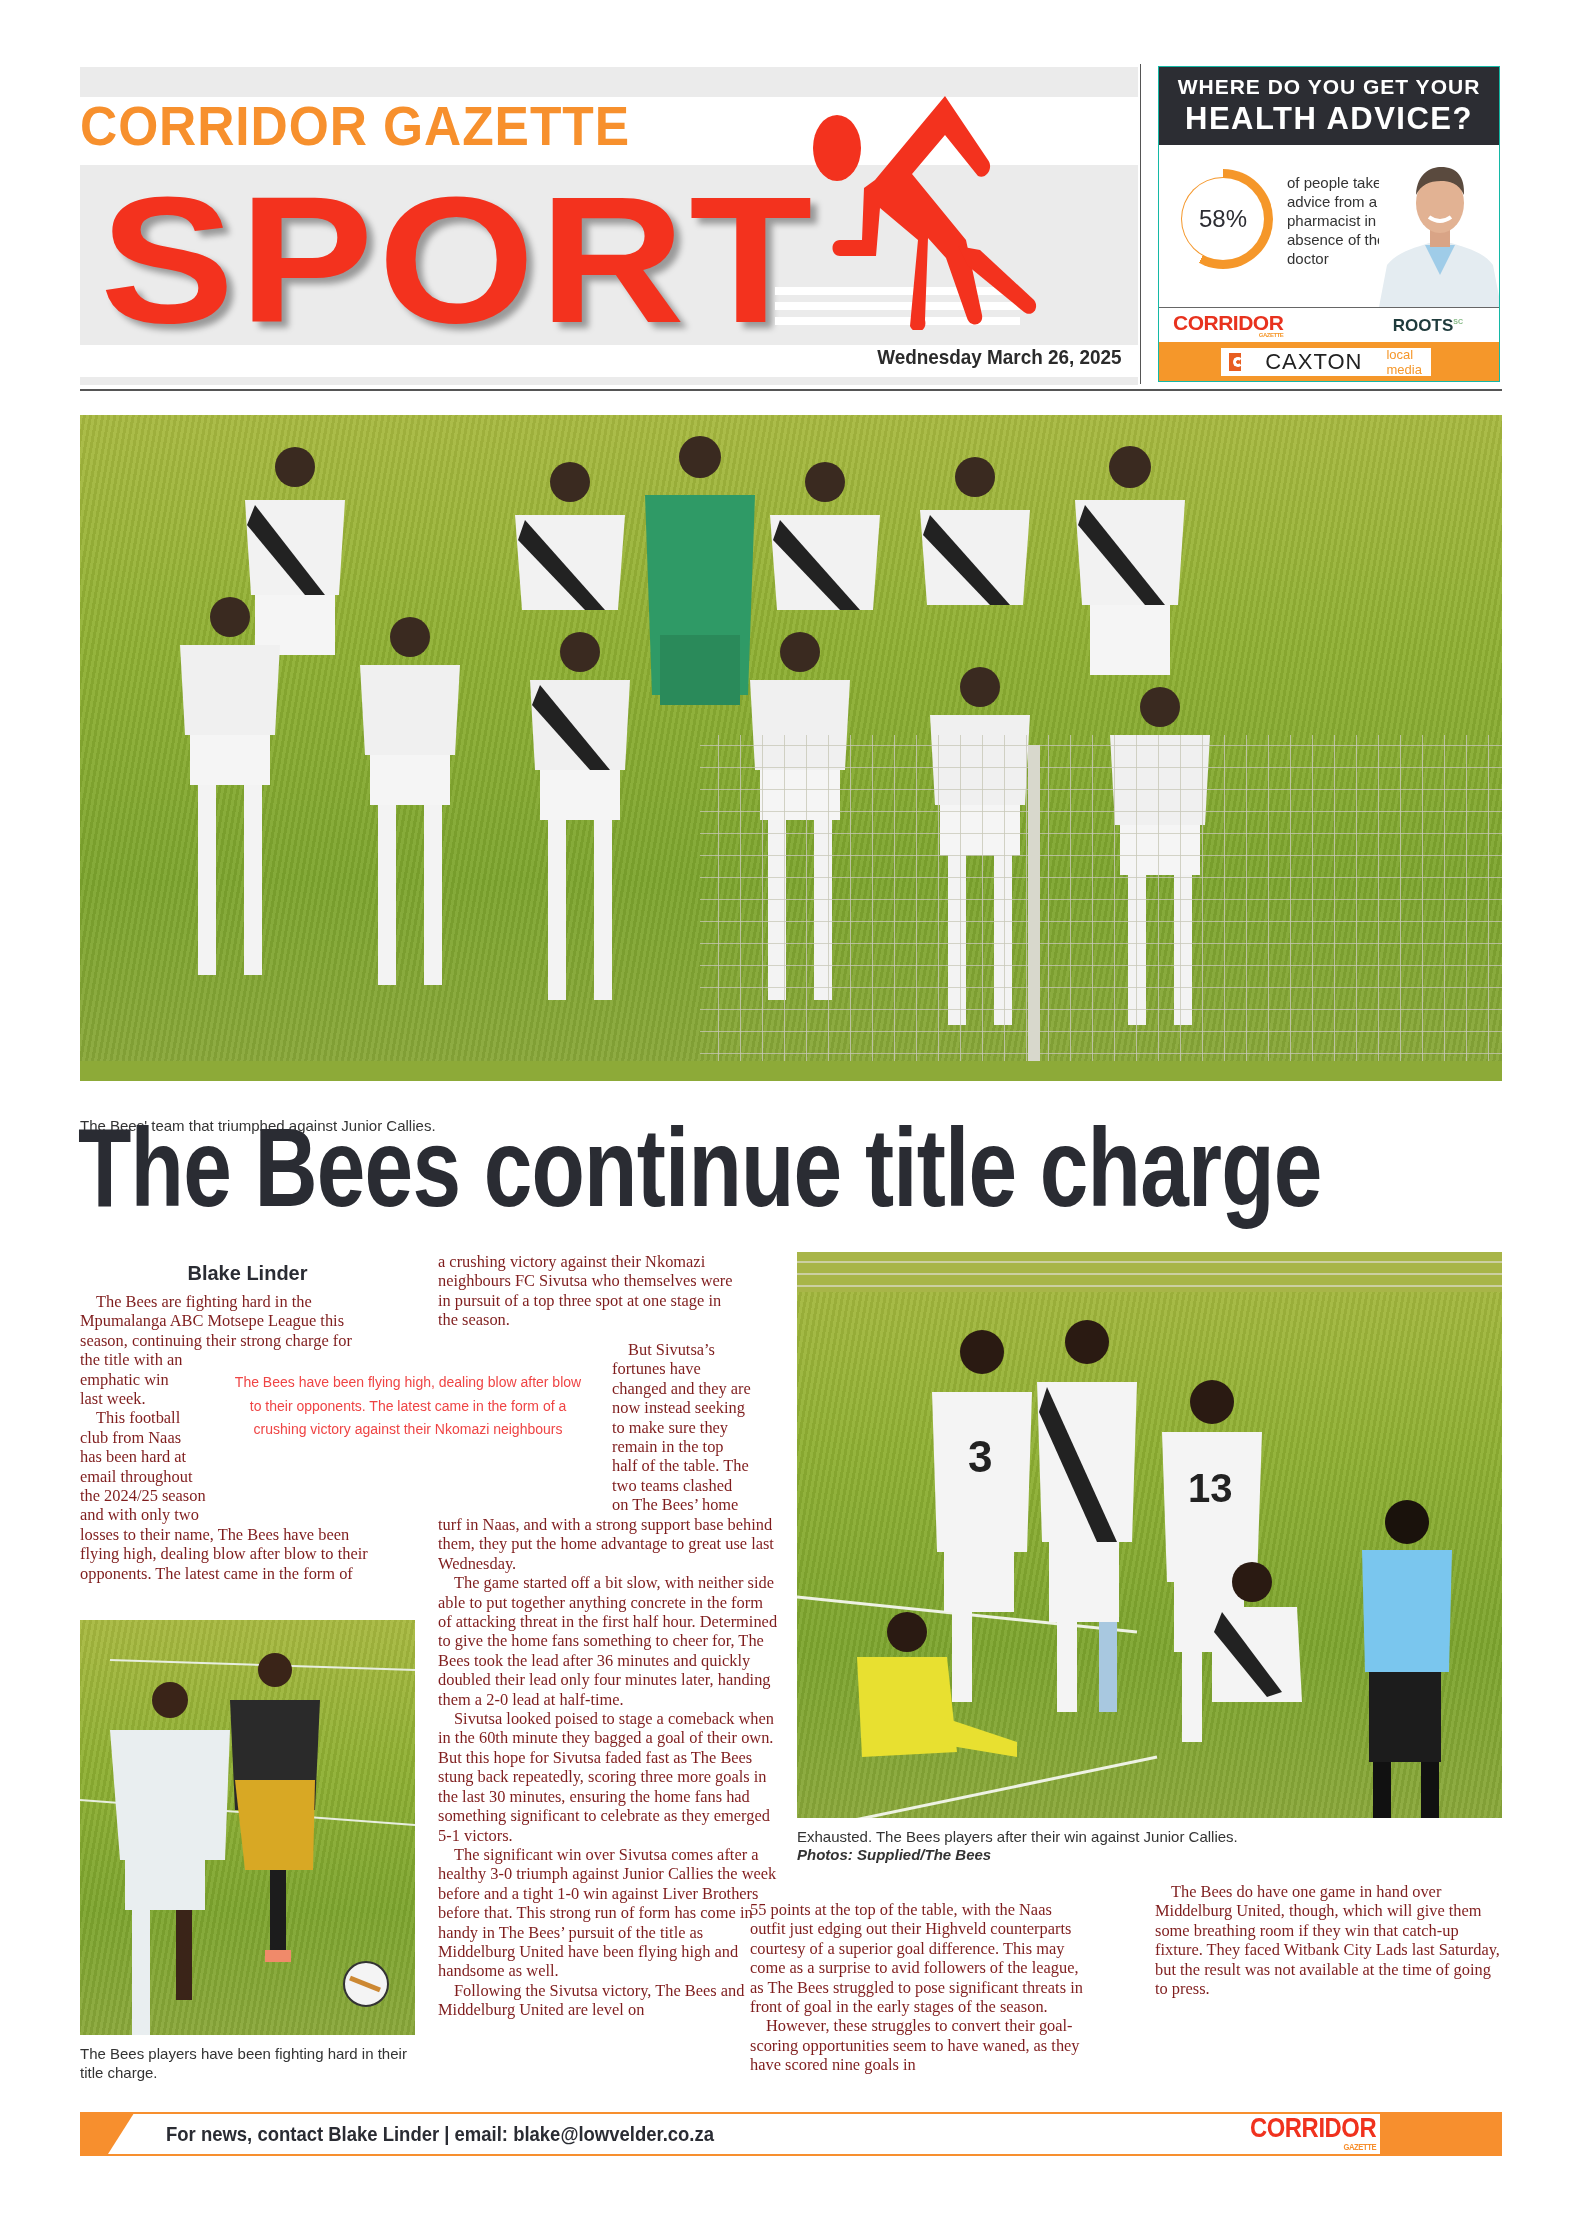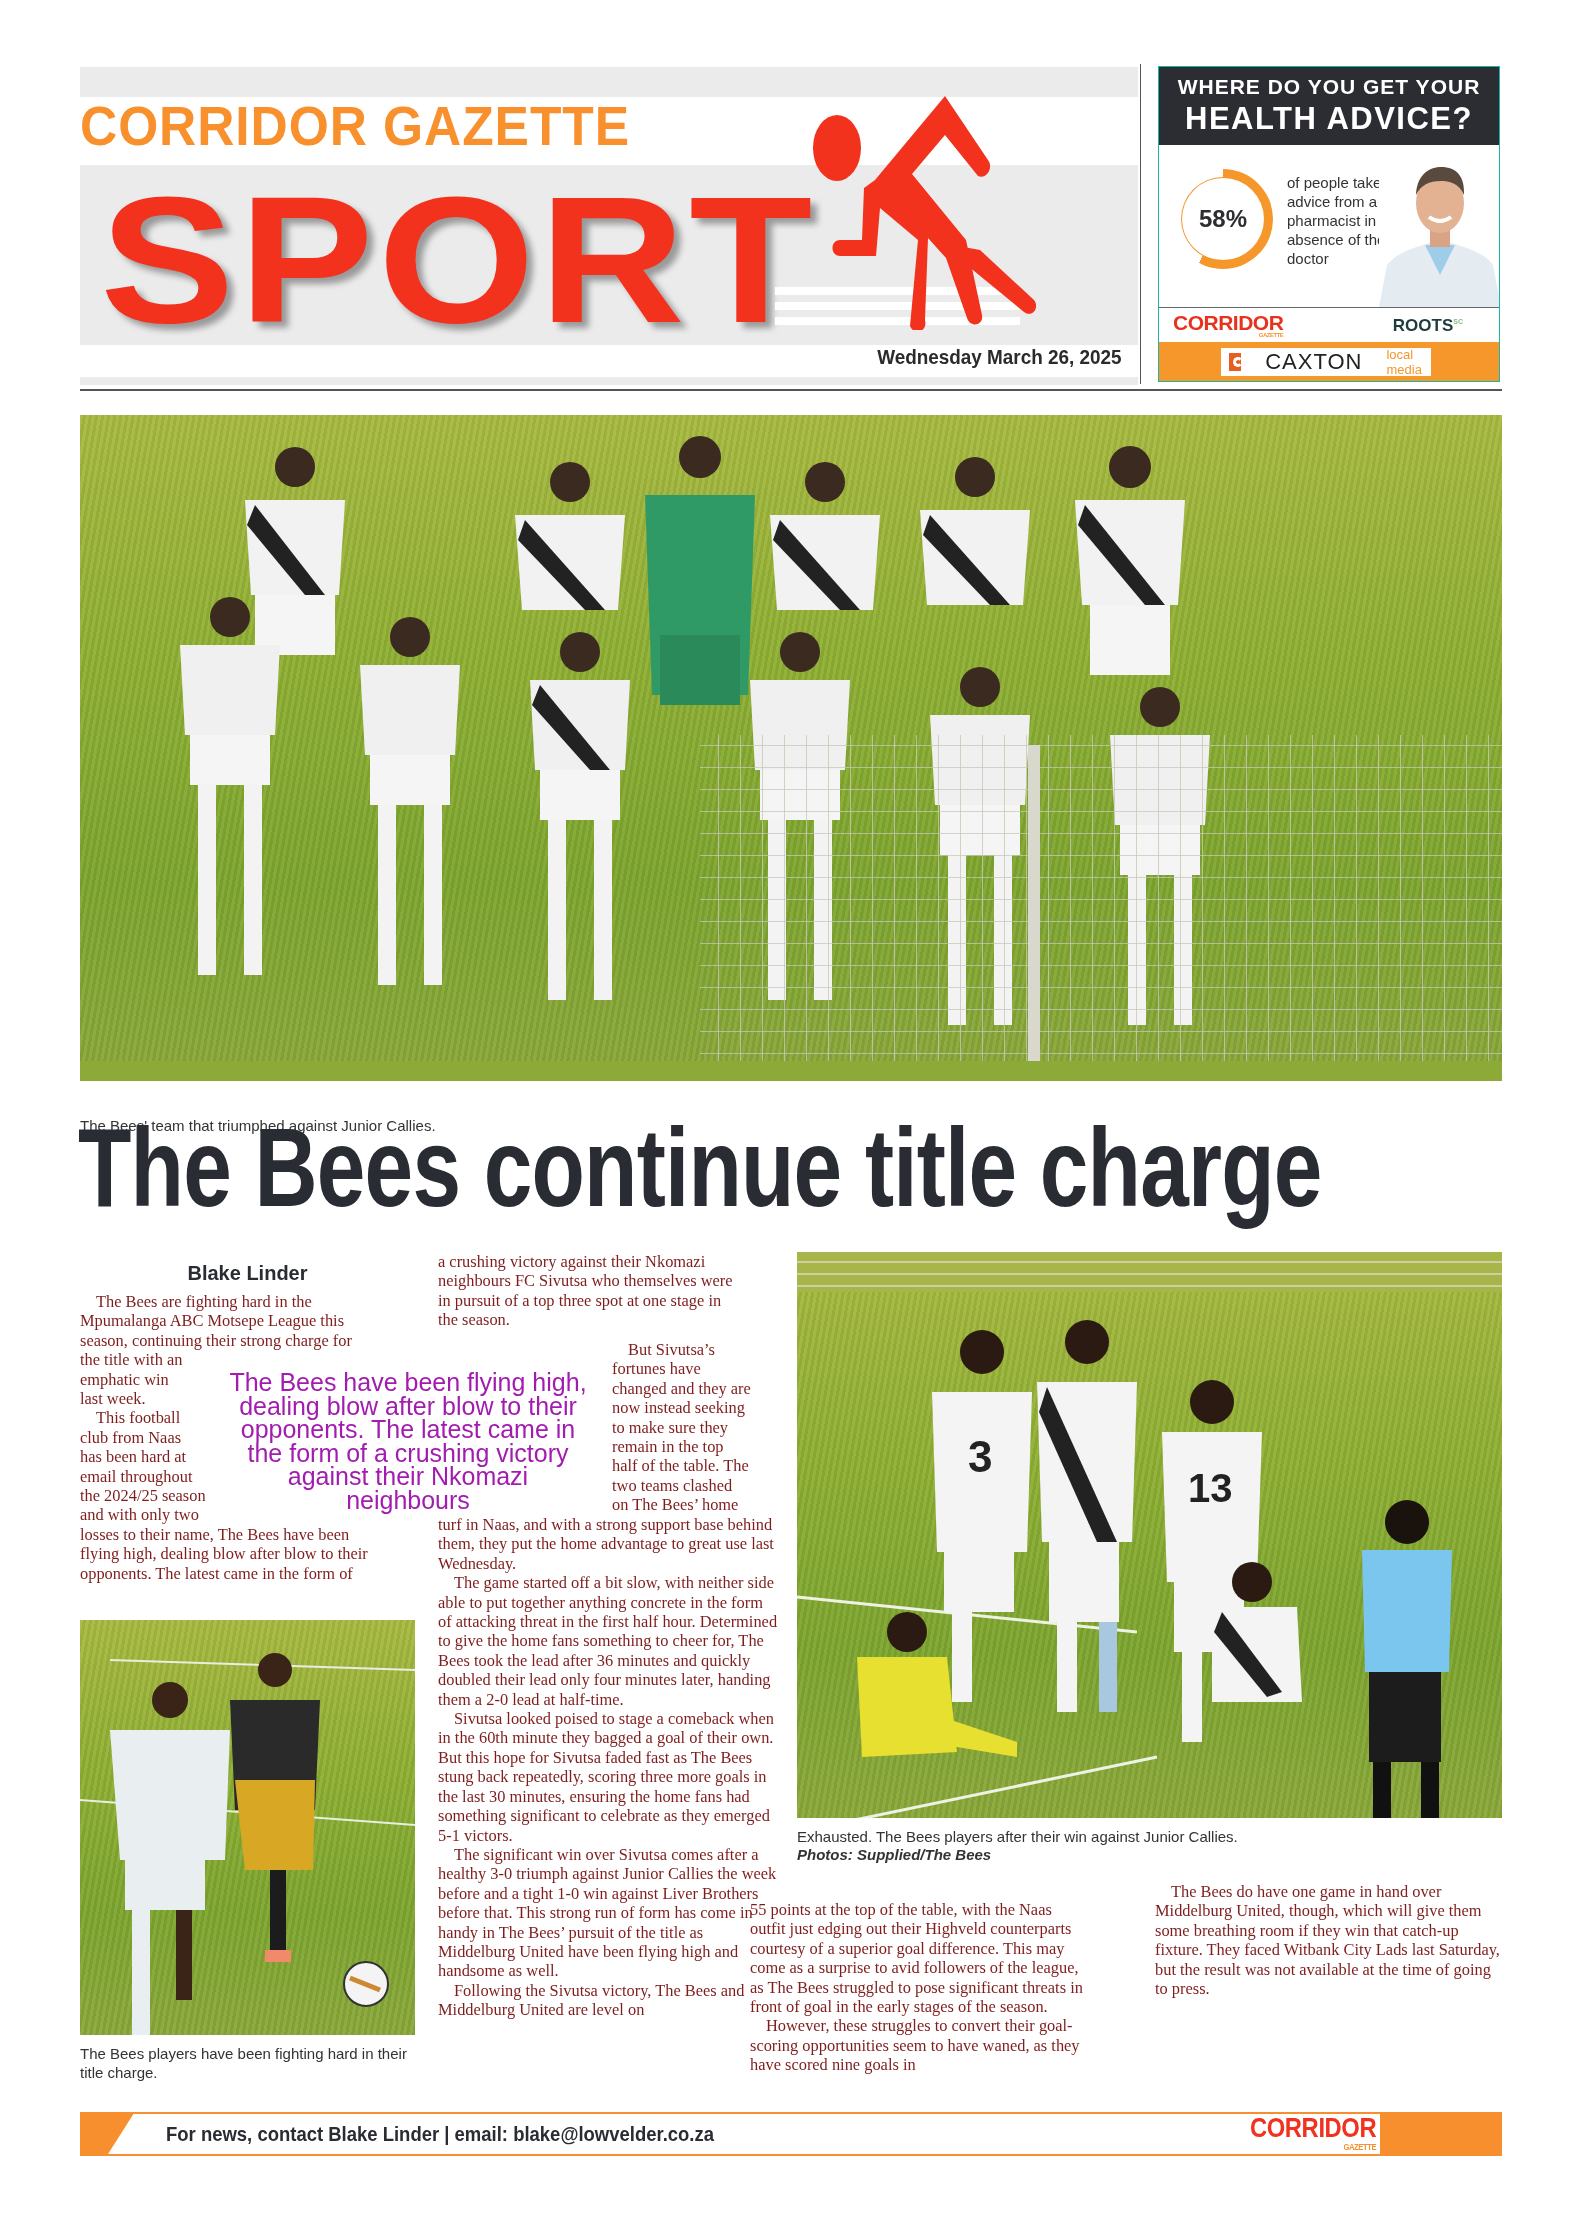--- a/index.html
+++ b/index.html
@@ -14,21 +14,21 @@
   .vdivider{position:absolute;left:1140px;top:64px;width:1px;height:320px;background:#555;}
   .hrule{position:absolute;left:80px;top:389px;width:1422px;height:2px;background:#555;}
   
   .ad{position:absolute;left:1158px;top:66px;width:342px;height:316px;border:1px solid #14b8a6;background:#fff;box-sizing:border-box;overflow:hidden;}
   .ad-top{background:#2c2d33;color:#fff;text-align:center;font-family:"Liberation Sans",sans-serif;font-weight:900;height:78px;box-sizing:border-box;padding-top:8px;}
   .ad-top .l1{font-size:21px;letter-spacing:1px;}
   .ad-top .l2{font-size:31px;letter-spacing:1.5px;margin-top:2px;}
   .ad-body{position:relative;height:162px;}
   .ring{position:absolute;left:14px;top:24px;width:100px;height:100px;border-radius:50%;background:conic-gradient(#f5972a 0 58%, #fff 58% 100%);}
   .ring::before{content:"";position:absolute;inset:9px;border-radius:50%;background:#fff;box-shadow:0 0 0 1px #f5972a;}
-  .ring span{position:absolute;inset:0;display:flex;align-items:center;justify-content:center;font-family:"Liberation Sans",sans-serif;font-size:24px;font-weight:700;color:#2c2d33;}
+  .ring span{position:absolute;inset:0;display:flex;align-items:center;justify-content:center;font-family:"Liberation Sans",sans-serif;font-size:24px;font-weight:400;color:#2c2d33;}
   .ad-text{position:absolute;left:128px;top:28px;width:140px;font-family:"Liberation Sans",sans-serif;font-size:15px;line-height:19px;color:#333;}
   .pharm{position:absolute;left:220px;top:10px;width:122px;height:152px;}
   .ad-logos{position:relative;height:34px;border-top:1px solid #666;}
   .ad-corr{position:absolute;left:14px;top:3px;font-family:"Liberation Sans",sans-serif;font-weight:900;font-size:21px;color:#e8321e;letter-spacing:-0.5px;}
   .ad-corr small{display:block;font-size:6px;color:#f5972a;text-align:right;margin-top:-3px;}
   .ad-roots{position:absolute;right:36px;top:8px;font-family:"Liberation Sans",sans-serif;font-weight:900;font-size:17px;color:#1f3b3c;}
   .ad-roots sup{font-size:7px;color:#8b8;}
   .ad-orange{background:#f5972a;height:42px;position:relative;}
   .caxton{position:absolute;left:62px;top:6px;width:210px;height:28px;background:#fff;display:flex;align-items:center;gap:24px;padding-left:8px;box-sizing:border-box;}
   .cax-icon{width:18px;height:18px;background:#e85d20;position:relative;}
@@ -40,21 +40,21 @@
   .grass{background:
      repeating-linear-gradient(100deg, rgba(255,255,255,0.05) 0 3px, rgba(0,0,0,0.05) 3px 6px),
      linear-gradient(180deg,#a8b940 0%,#8fb033 35%,#7da52e 70%,#8aa83a 100%);}
   .caption{position:absolute;font-family:"Liberation Sans",sans-serif;font-size:15px;color:#333;line-height:19px;}
   .headline{position:absolute;left:78px;top:1112px;font-family:"Liberation Sans",sans-serif;font-weight:900;font-size:112px;color:#2a2c33;line-height:1;letter-spacing:-1px;transform:scaleX(0.78);transform-origin:left;white-space:nowrap;}
   
   .col{position:absolute;font-family:"Liberation Serif",serif;font-size:16.4px;line-height:19.4px;color:#7f1d1d;}
   .col p{margin:0;text-indent:16px;}
   .col p.noind{text-indent:0;}
   .byline{position:absolute;left:80px;top:1262px;width:335px;text-align:center;font-family:"Liberation Sans",sans-serif;font-weight:700;font-size:20px;color:#2a2c33;}
-  .pull{position:absolute;left:228px;top:1371px;width:360px;text-align:center;font-family:"Liberation Sans",sans-serif;font-size:25px;line-height:23.5px;color:#a21caf;}
+  .pull{position:absolute;left:228px;top:1371px;width:360px;text-align:center;font-family:"Liberation Sans",sans-serif;font-size:14px;line-height:23.5px;color:#ef4444;}
   
   .foot{position:absolute;left:80px;top:2112px;width:1422px;height:44px;background:#f78f2e;}
   .foot-white{position:absolute;left:108px;top:2114px;width:1272px;height:40px;background:#fff;clip-path:polygon(2% 0,100% 0,100% 100%,0 100%);}
   .foot-text{position:absolute;left:166px;top:2122px;font-family:"Liberation Sans",sans-serif;font-weight:700;font-size:21px;color:#2a2c33;transform:scaleX(0.88);transform-origin:left;}
   .foot-logo{position:absolute;left:1250px;top:2112px;font-family:"Liberation Sans",sans-serif;font-weight:900;font-size:28px;color:#f0321e;transform:scaleX(0.85);transform-origin:left;letter-spacing:-0.5px;}
   .foot-logo small{position:absolute;right:0;top:30px;font-size:9px;color:#f78f2e;}
 </style>
 </head>
 <body>
 

